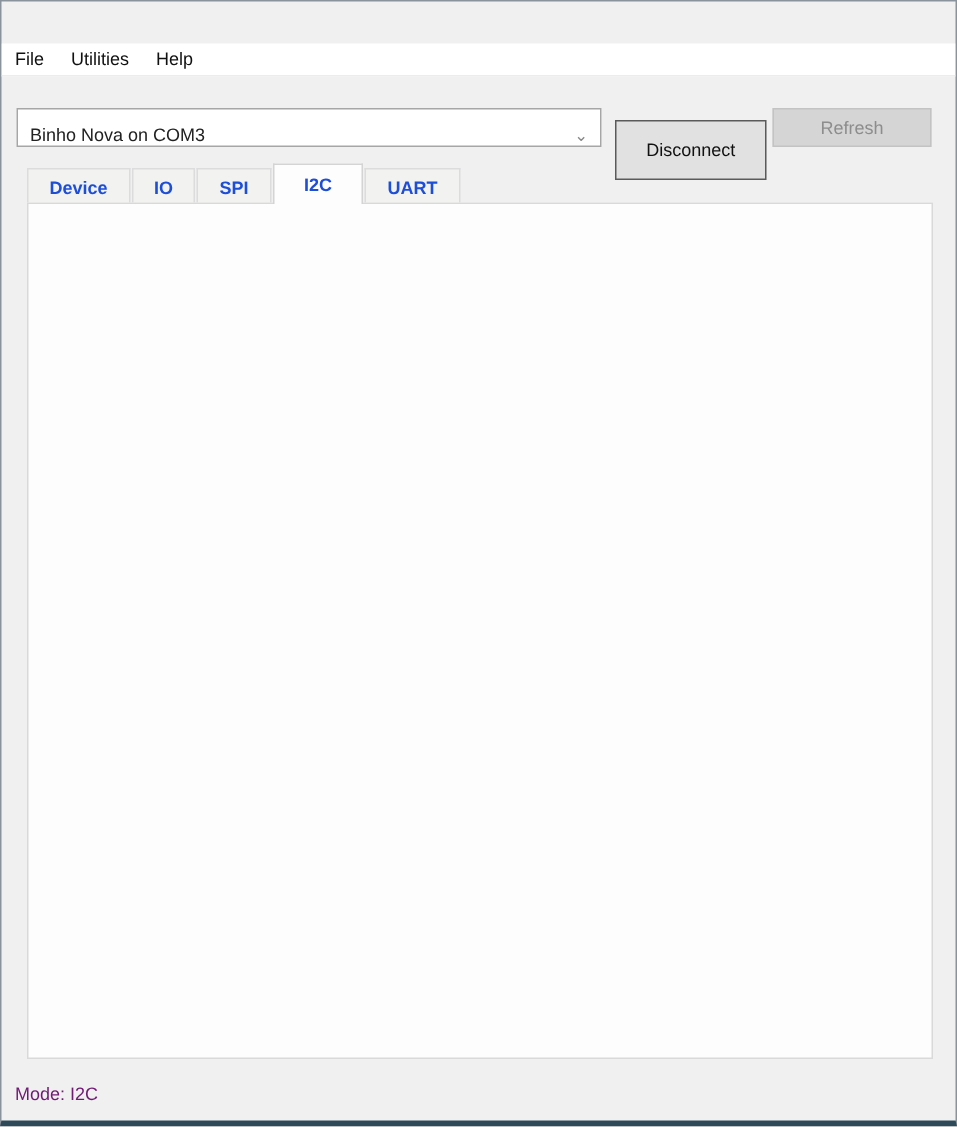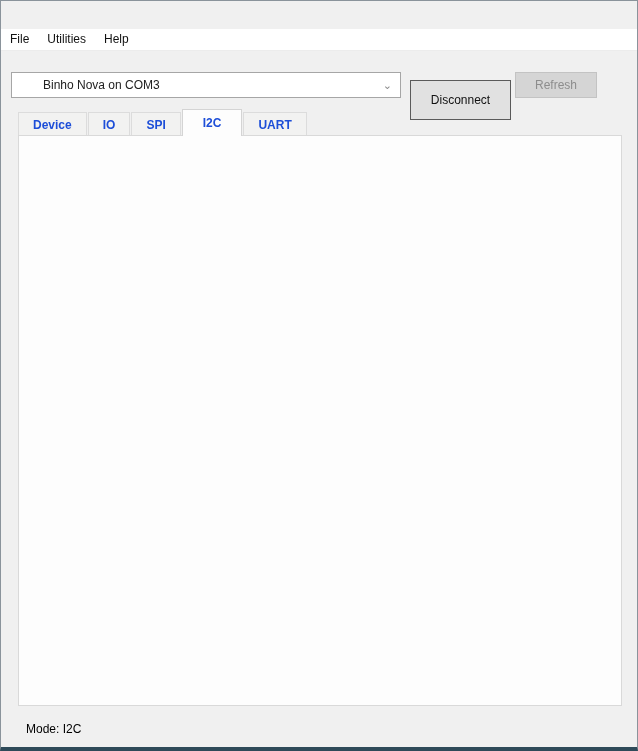--- a/index.html
+++ b/index.html
@@ -16,26 +16,26 @@
   .app-icon { width:16px; height:16px; margin-left:9px; }
   .title-text { margin-left:8px; font-size:12px; color:#000; }
   .win-controls { position:absolute; right:0; top:0; height:28px; display:flex; }
   .win-btn { width:45px; height:28px; display:flex; align-items:center; justify-content:center; font-size:13px; color:#222; cursor:default; }
 
   
   .menubar { position:absolute; left:0; top:28px; width:100%; height:22px; background:#ffffff; display:flex; align-items:flex-end; border-bottom:1px solid #ececec; }
   .menu-item { padding:0 9px; height:22px; display:flex; align-items:center; color:#111; }
 
   
-  .combo { position:absolute; left:10px; top:71px; width:390px; height:26px; background:#fff; border:1px solid #a6a6a6; display:flex; align-items:center;padding-left:23px; }
+  .combo { position:absolute; left:10px; top:71px; width:390px; height:26px; background:#fff; border:1px solid #a6a6a6; display:flex; align-items:flex-end; }
   .combo-text { margin-left:8px; color:#222; }
   .combo-chev { position:absolute; right:8px; color:#8a8a8a; font-size:11px; }
   .btn { background:#e1e1e1; border:1px solid #adadad; display:flex; align-items:center; justify-content:center; color:#111; cursor:default; }
   #disconnect-btn { position:absolute; left:409px; top:79px; width:101px; height:40px; border-color:#5a5a5a; font-weight:normal; }
-  #refresh-btn { position:absolute; left:514px; top:71px; width:82px; height:26px; background:#d5d5d5; border-color:#c3c3c3; color:#8d8d8d; }
+  #refresh-btn { position:absolute; left:514px; top:71px; width:106px; height:26px; background:#d5d5d5; border-color:#c3c3c3; color:#8d8d8d; }
 
   
   .tabstrip { position:absolute; left:17px; top:108px; height:27px; display:flex; align-items:flex-end; }
   .tab { height:24px; padding:0 14px; display:flex; align-items:center; background:#f2f2f1; border:1px solid #dcdcdc; border-bottom:none; margin-right:1px; font-weight:bold; color:#1d4ed8; }
   .tab.active { height:27px; background:#fdfdfd; border-color:#d4d4d4; position:relative; z-index:3; padding:0 20px; }
 
   
   .panel { position:absolute; left:17px; top:134px; width:604px; height:571px; background:#fdfdfd; border:1px solid #d9d9d9; z-index:1; }
 
   .groupbox { position:absolute; border:1px solid #dcdcdc; background:#fdfdfd; }
@@ -65,21 +65,21 @@
   
   .log-table { position:absolute; left:30px; top:556px; width:578px; height:95px; border-collapse:collapse; table-layout:fixed; background:#fff; font-size:12px; }
   .log-table th, .log-table td { border-left:1px solid #8f8f8f; border-bottom:1px solid #b8b8b8; padding:0 6px; text-align:left; font-weight:normal; white-space:nowrap; overflow:hidden; color:#111; }
   .log-table th { border-bottom:1px solid #8f8f8f; }
   .log-table th:first-child, .log-table td:first-child { border-left:none; }
   .log-table { border:1px solid #8f8f8f; }
   .log-table thead tr { height:20px; }
   .log-table tbody tr { height:15px; }
   .log-table tbody tr.selected { background:#d5d2cb; }
 
-  .statusbar-text { position:absolute; left:25px; top:721px; color:#000000; }
+  .statusbar-text { position:absolute; left:9px; top:721px; color:#701a75; }
 </style>
 </head>
 <body>
 
 <div id="window">
 
 
   <div class="menubar">
     <div class="menu-item">File</div>
     <div class="menu-item">Utilities</div>

